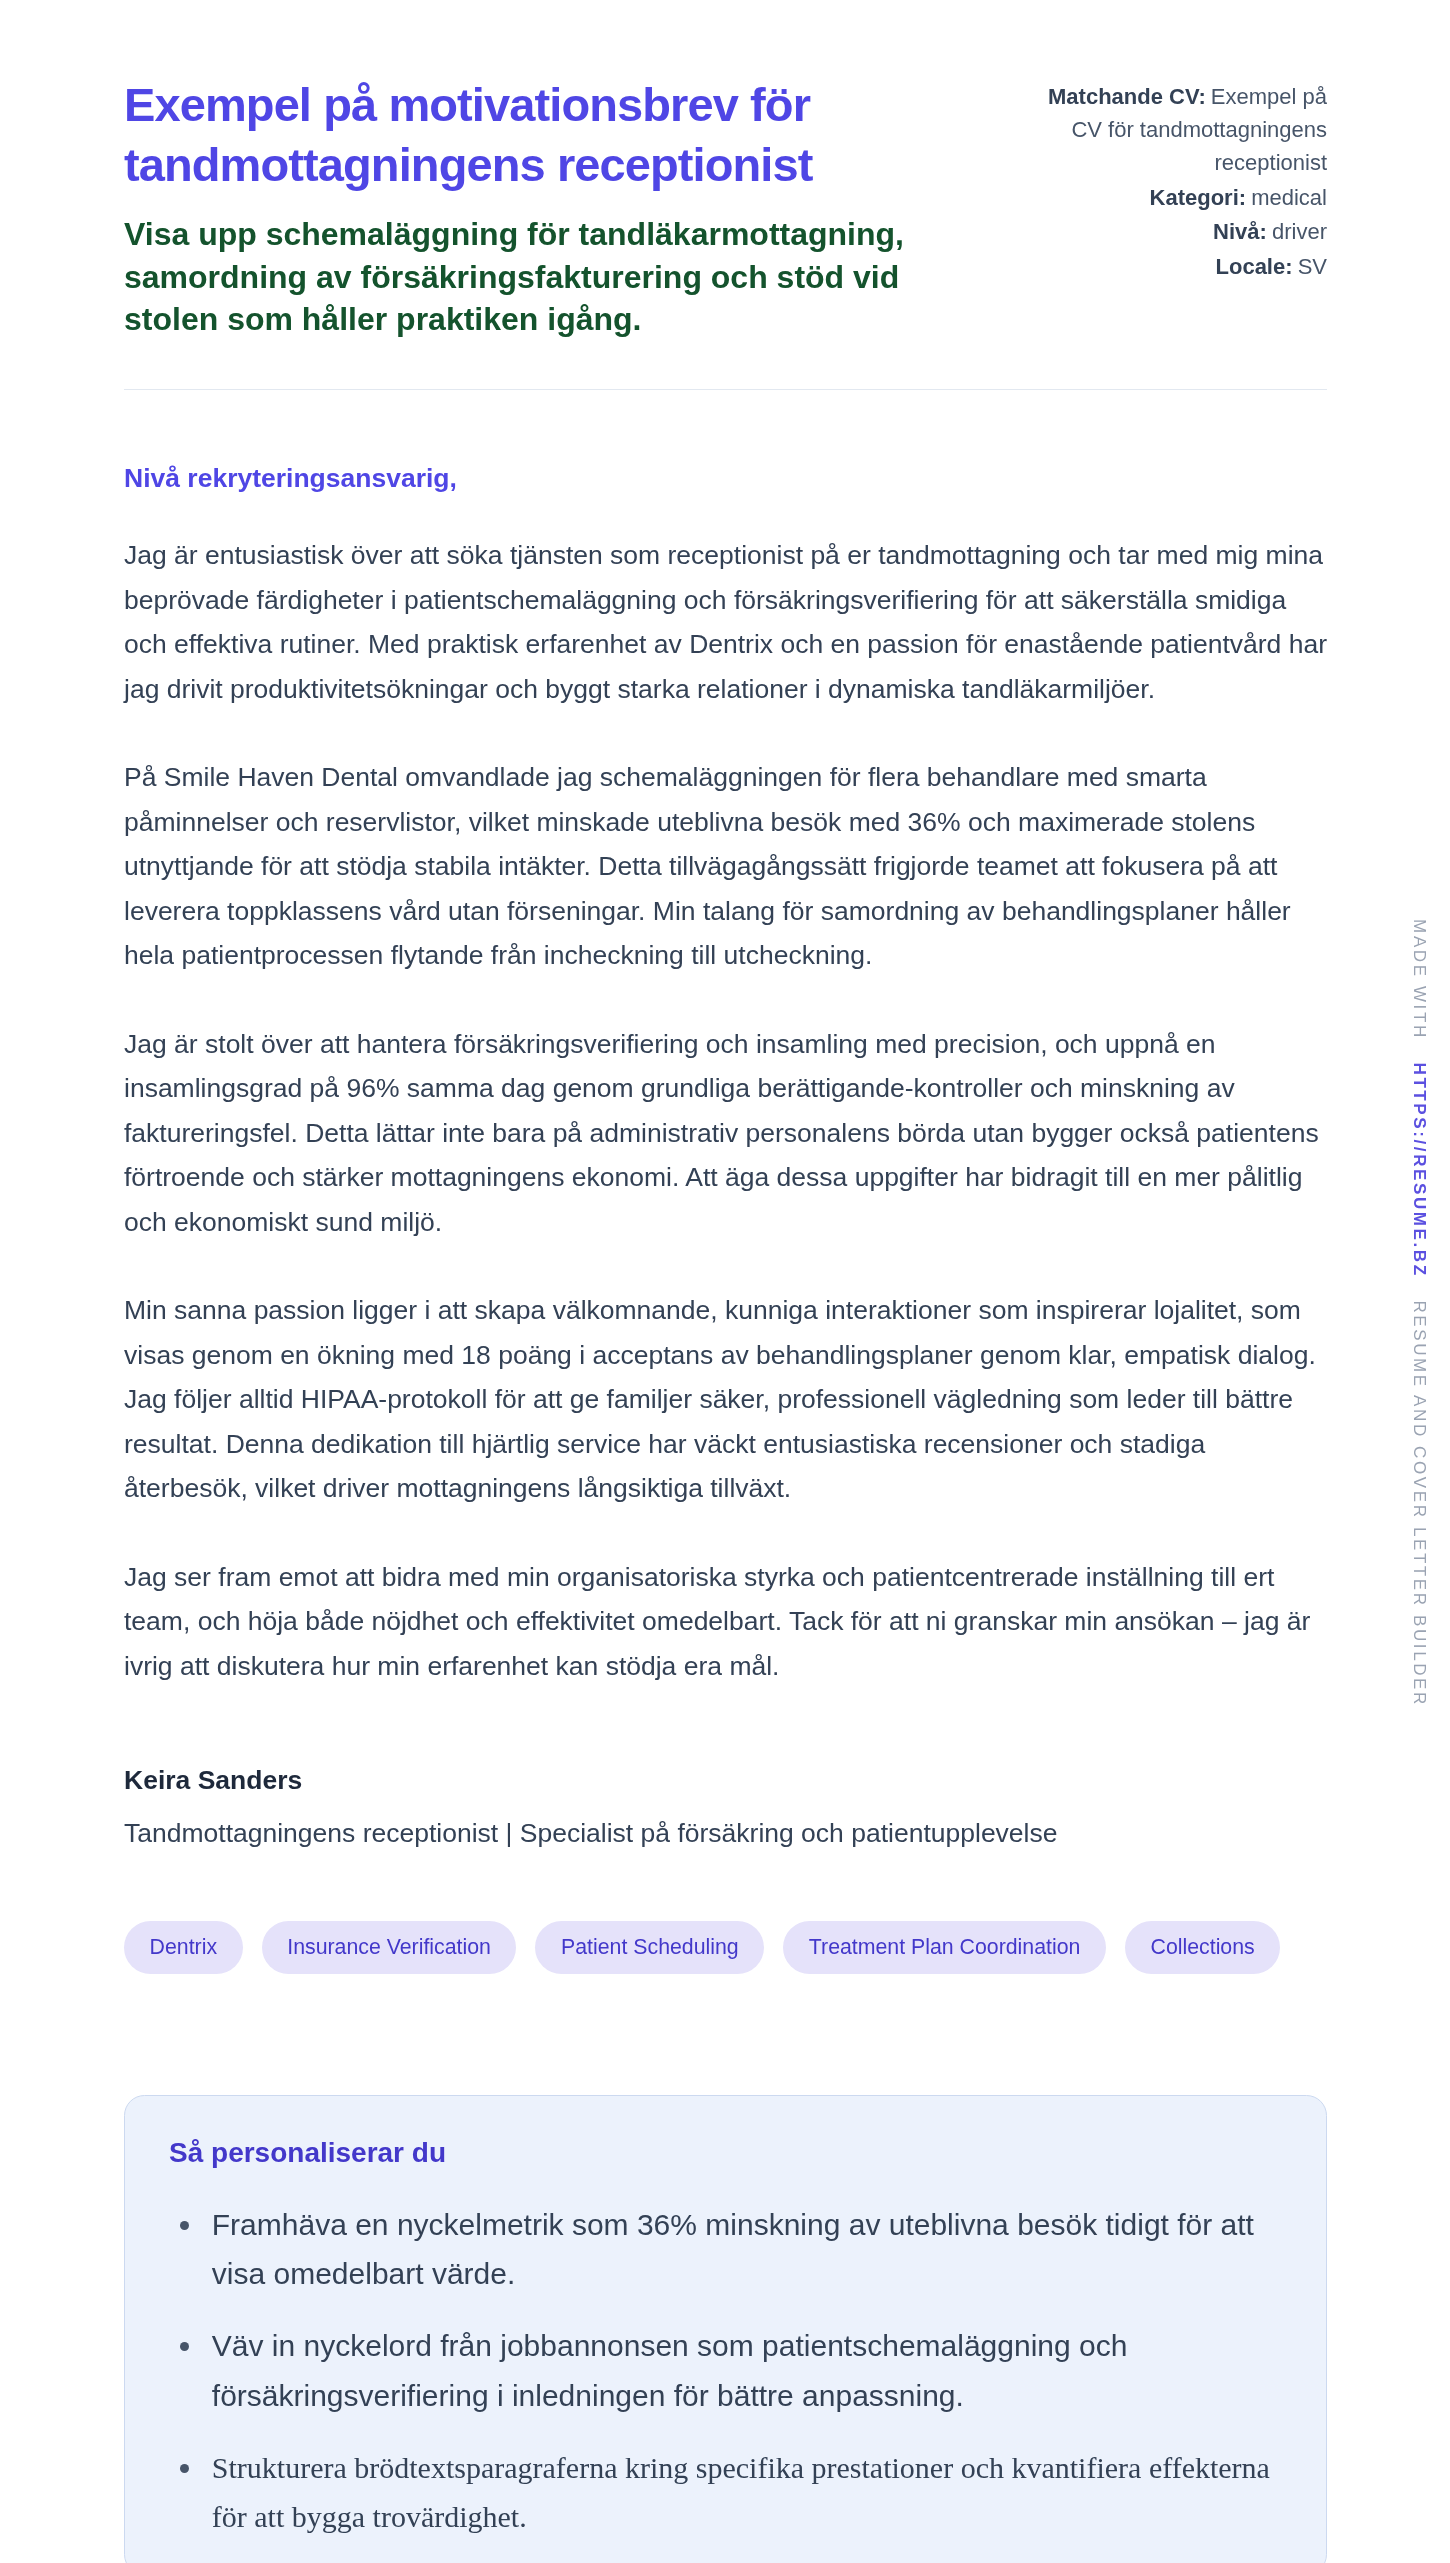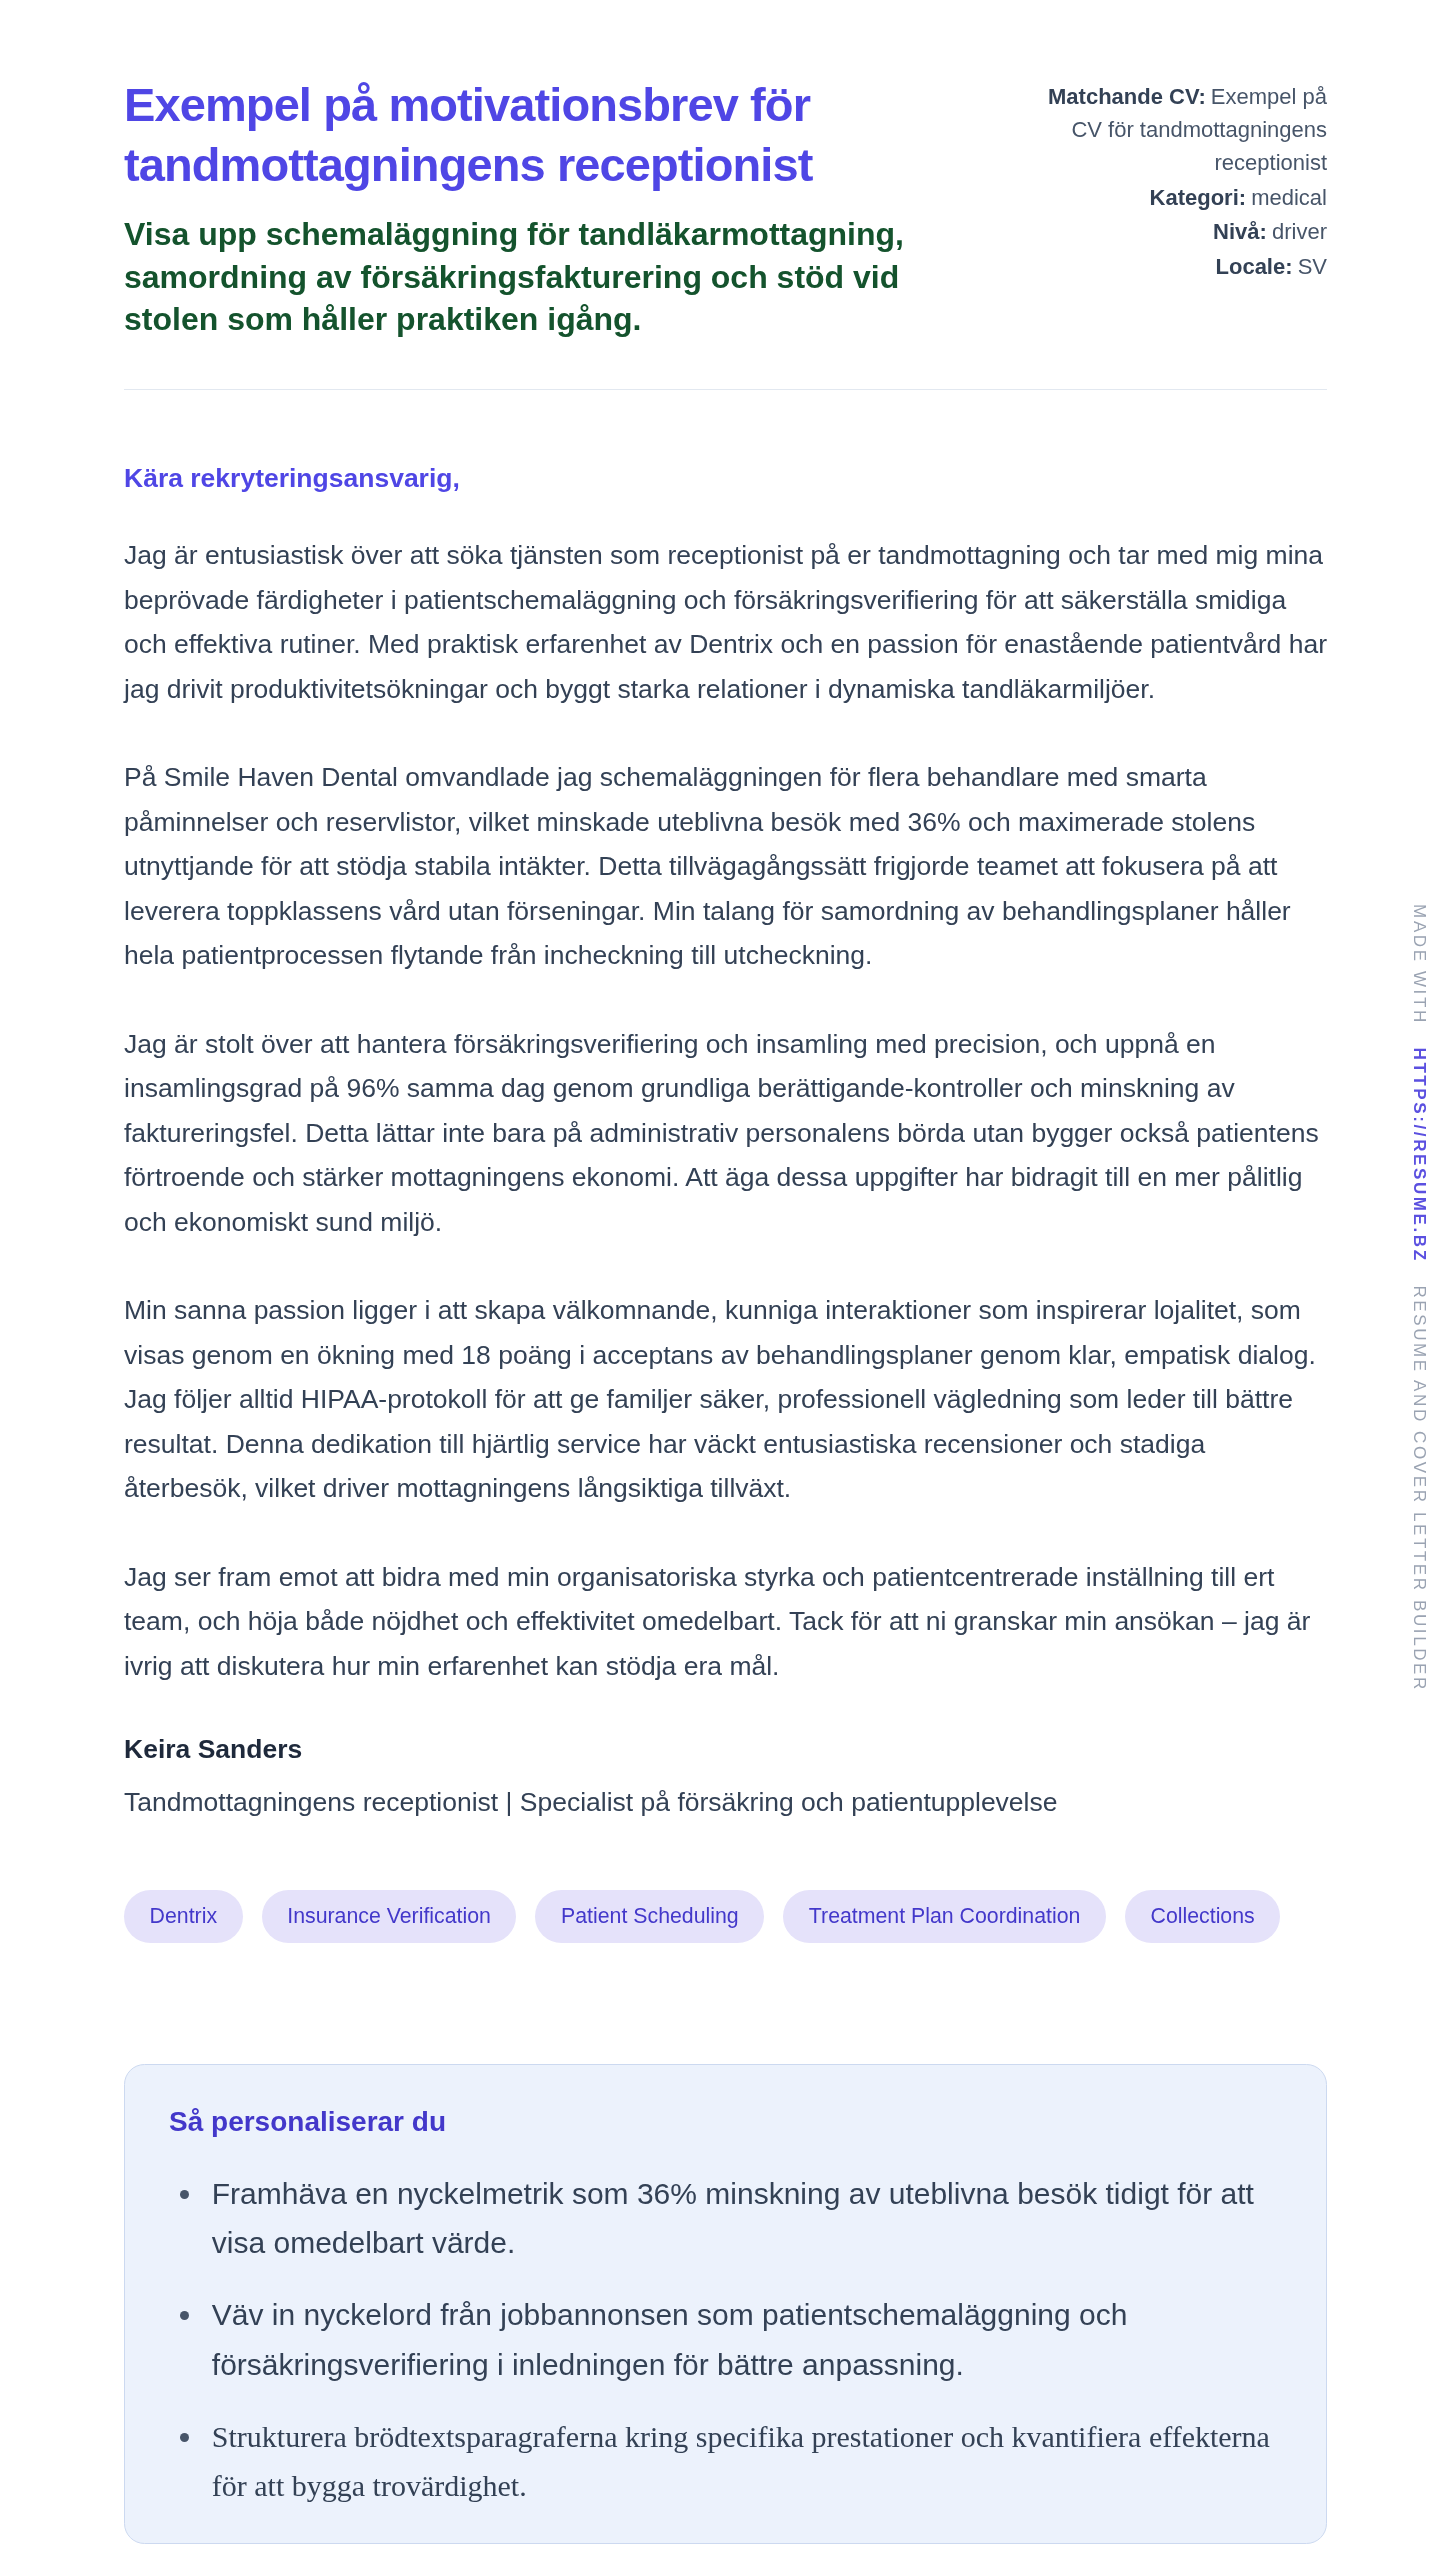--- a/index.html
+++ b/index.html
@@ -68,21 +68,21 @@
     color: #4f46e5;
   }
   .para {
     margin: 0 0 44px;
     font-size: 26.5px;
     line-height: 1.68;
     color: #334155;
   }
   .para:last-of-type { margin-bottom: 0; }
 
-  .signature { margin-top: 46px; }
+  .signature { margin-top: 77px; }
   .sig-name {
     font-size: 26.5px;
     font-weight: 700;
     color: #1e293b;
   }
   .sig-role {
     margin-top: 22px;
     font-size: 26.5px;
     color: #334155;
   }
@@ -174,21 +174,21 @@
       </div>
       <div class="meta-row">
         <span class="meta-label">Locale:</span><span class="meta-value">SV</span>
       </div>
     </div>
   </header>
 
   <hr class="divider">
 
   <section class="letter">
-    <p class="greeting">Kära rekryteringsansvarig,</p>
+    <p class="greeting">Nivå rekryteringsansvarig,</p>
     <p class="para">Jag är entusiastisk över att söka tjänsten som receptionist på er tandmottagning och tar med mig mina beprövade färdigheter i patientschemaläggning och försäkringsverifiering för att säkerställa smidiga och effektiva rutiner. Med praktisk erfarenhet av Dentrix och en passion för enastående patientvård har jag drivit produktivitetsökningar och byggt starka relationer i dynamiska tandläkarmiljöer.</p>
     <p class="para">På Smile Haven Dental omvandlade jag schemaläggningen för flera behandlare med smarta påminnelser och reservlistor, vilket minskade uteblivna besök med 36% och maximerade stolens utnyttjande för att stödja stabila intäkter. Detta tillvägagångssätt frigjorde teamet att fokusera på att leverera toppklassens vård utan förseningar. Min talang för samordning av behandlingsplaner håller hela patientprocessen flytande från incheckning till utcheckning.</p>
     <p class="para">Jag är stolt över att hantera försäkringsverifiering och insamling med precision, och uppnå en insamlingsgrad på 96% samma dag genom grundliga berättigande-kontroller och minskning av faktureringsfel. Detta lättar inte bara på administrativ personalens börda utan bygger också patientens förtroende och stärker mottagningens ekonomi. Att äga dessa uppgifter har bidragit till en mer pålitlig och ekonomiskt sund miljö.</p>
     <p class="para">Min sanna passion ligger i att skapa välkomnande, kunniga interaktioner som inspirerar lojalitet, som visas genom en ökning med 18 poäng i acceptans av behandlingsplaner genom klar, empatisk dialog. Jag följer alltid HIPAA-protokoll för att ge familjer säker, professionell vägledning som leder till bättre resultat. Denna dedikation till hjärtlig service har väckt entusiastiska recensioner och stadiga återbesök, vilket driver mottagningens långsiktiga tillväxt.</p>
     <p class="para">Jag ser fram emot att bidra med min organisatoriska styrka och patientcentrerade inställning till ert team, och höja både nöjdhet och effektivitet omedelbart. Tack för att ni granskar min ansökan – jag är ivrig att diskutera hur min erfarenhet kan stödja era mål.</p>
 
     <div class="signature">
       <div class="sig-name">Keira Sanders</div>
       <div class="sig-role">Tandmottagningens receptionist | Specialist på försäkring och patientupplevelse</div>
     </div>

